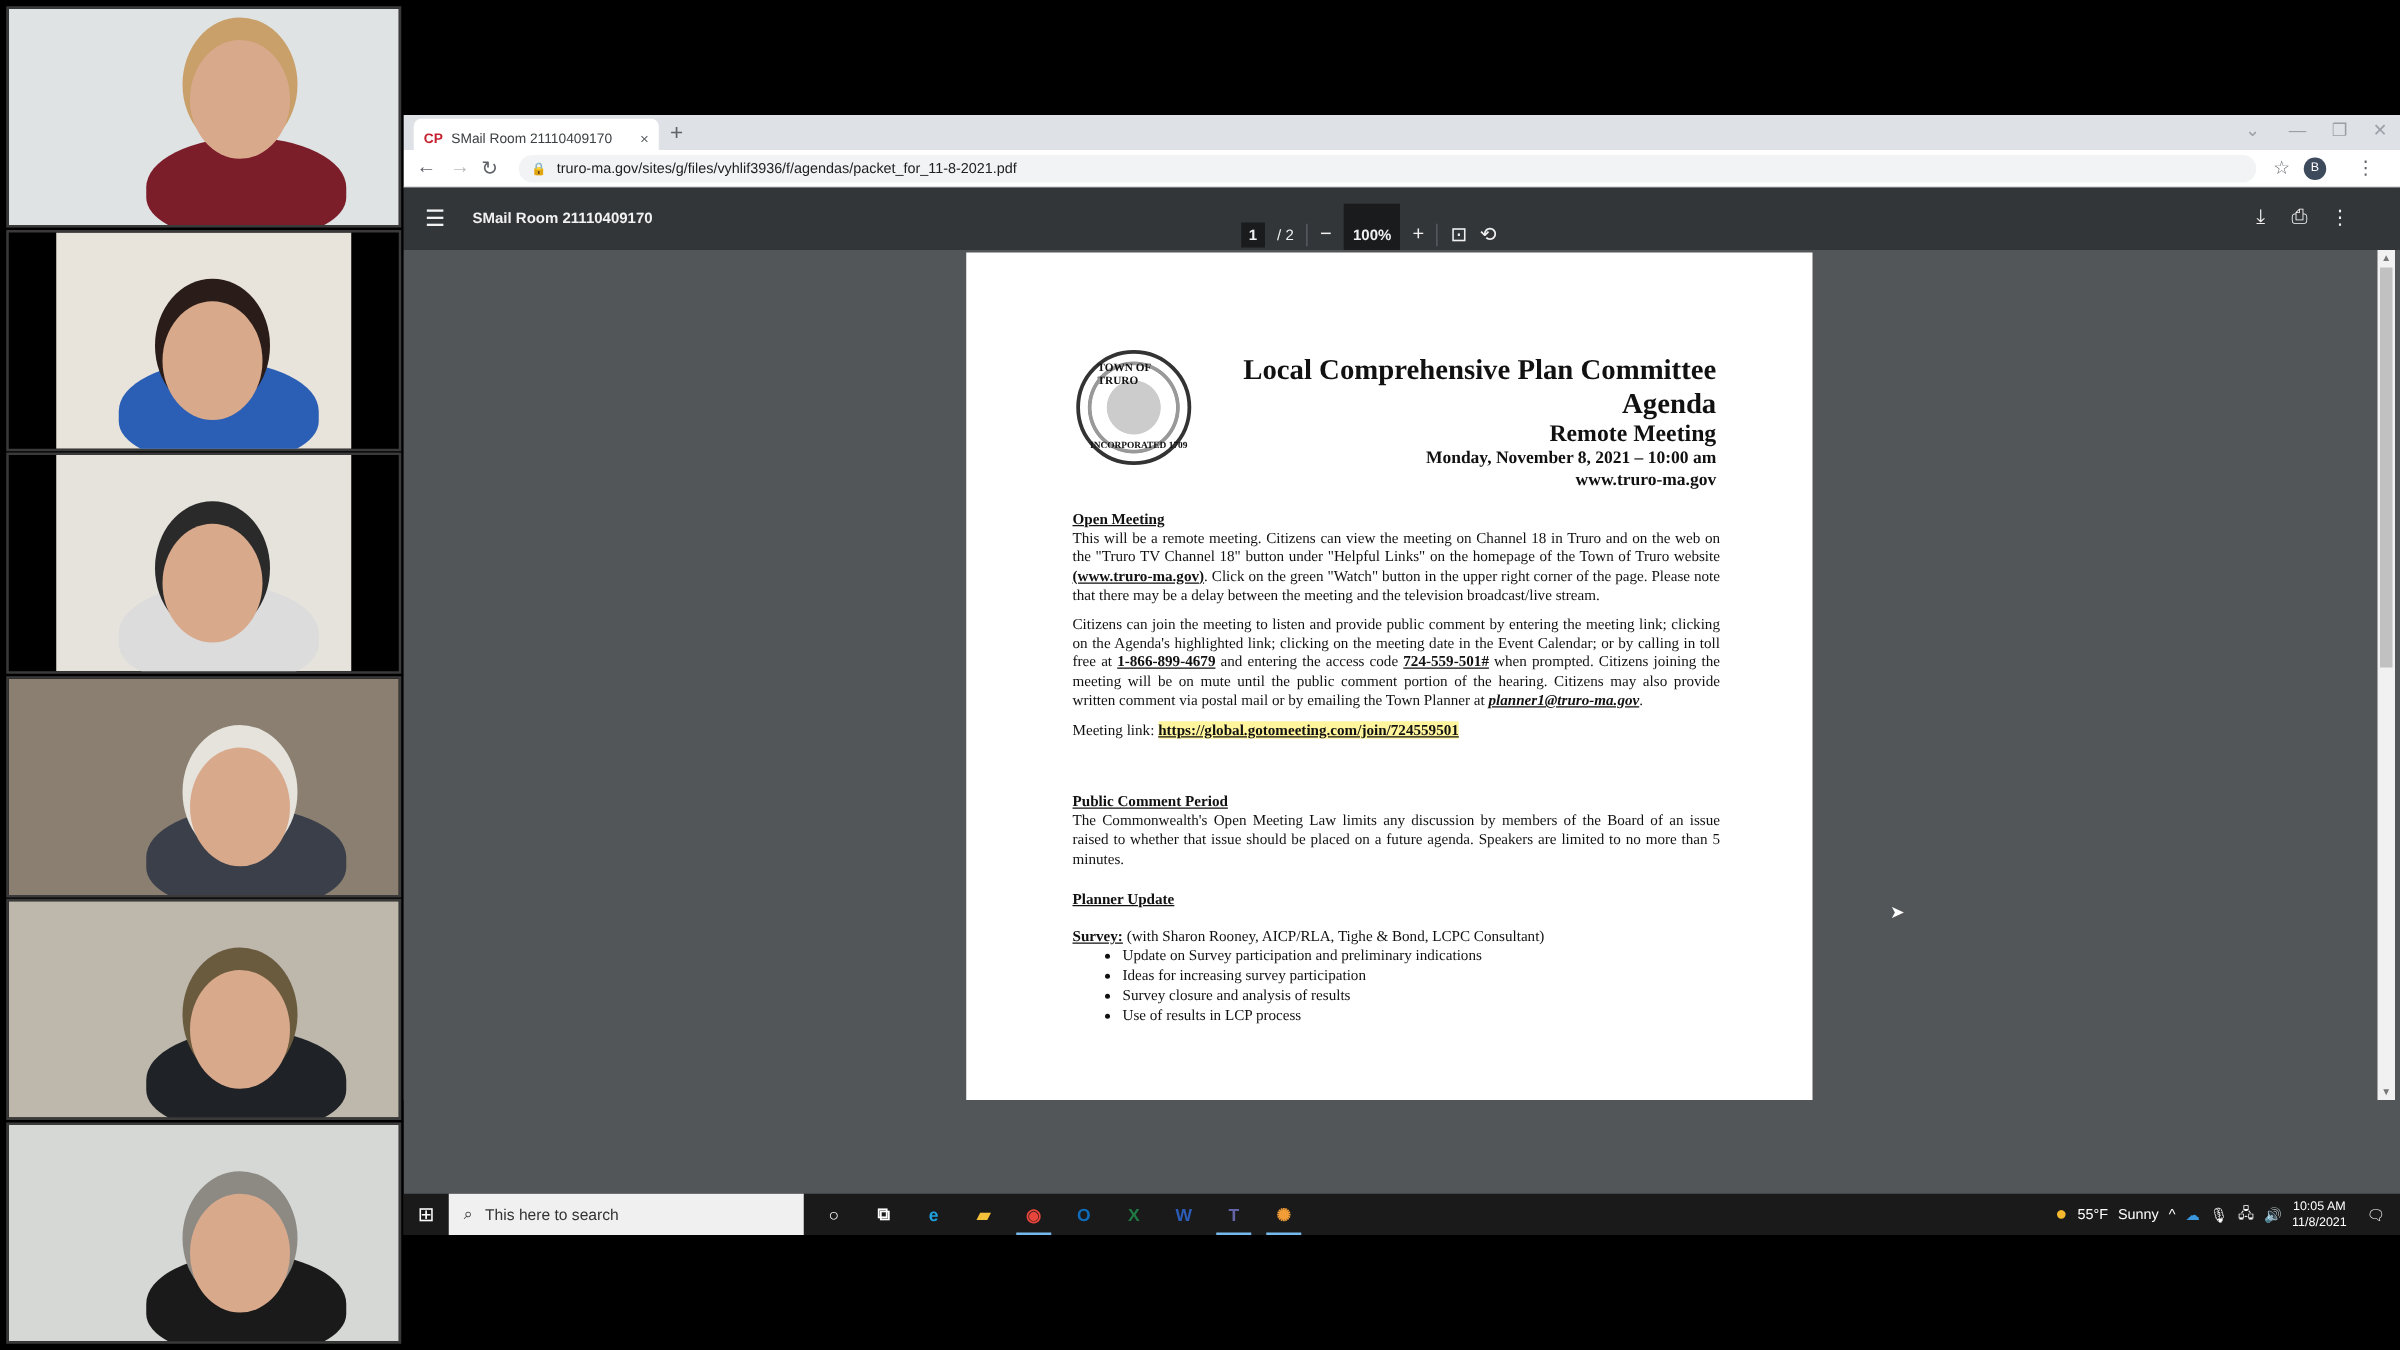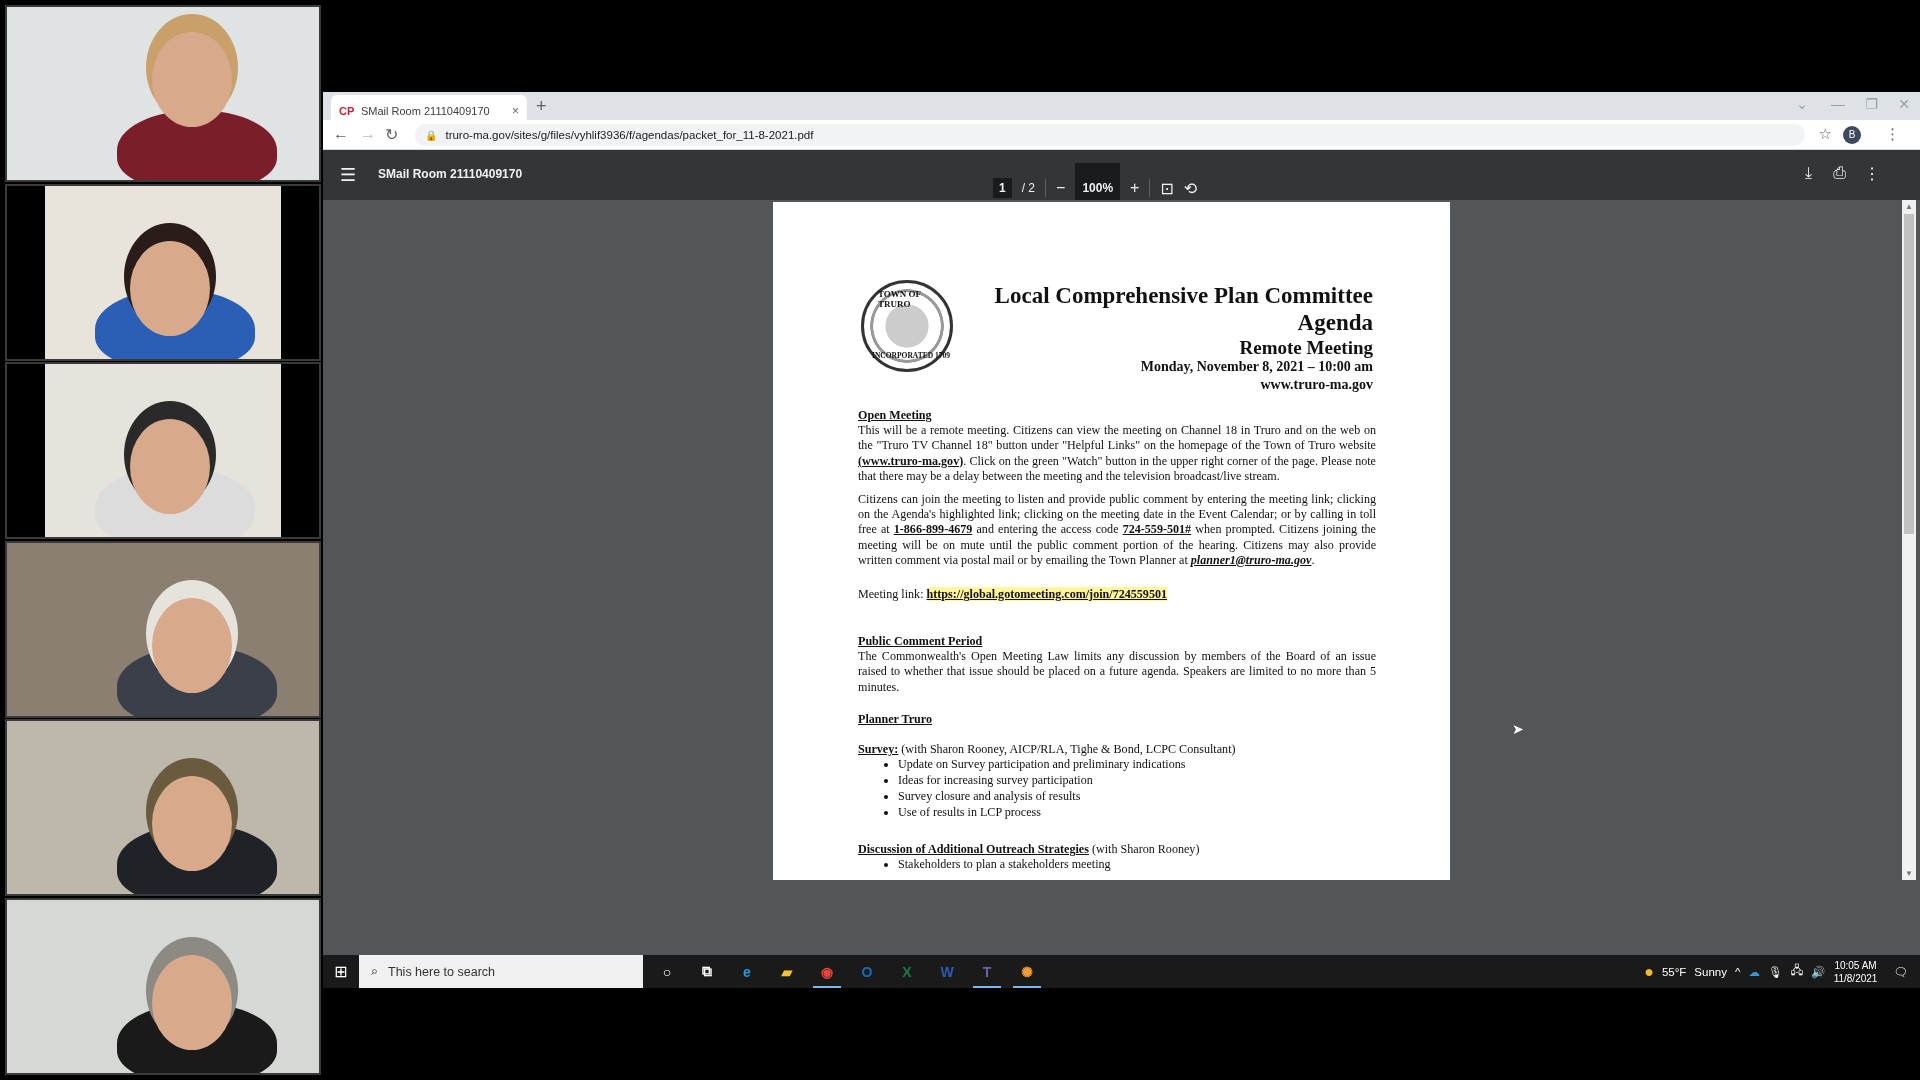--- a/index.html
+++ b/index.html
@@ -169,48 +169,42 @@
         <div class="hdr h1">Local Comprehensive Plan Committee</div>
         <div class="hdr h2">Agenda</div>
         <div class="hdr h3">Remote Meeting</div>
         <div class="hdr h4">Monday, November 8, 2021 – 10:00 am</div>
         <div class="hdr h5">www.truro-ma.gov</div>
 
         <div class="body" style="top:206px">
           <div class="sect">Open Meeting</div>
           <div><span>This will be a remote meeting.  Citizens can view the meeting on Channel 18 in Truro and on the web on the "Truro TV Channel 18" button under "Helpful Links" on the homepage of the Town of Truro website </span><span class="u">(www.truro-ma.gov)</span><span>.  Click on the green "Watch" button in the upper right corner of the page.  Please note that there may be a delay between the meeting and the television broadcast/live stream.</span></div>
           <div style="margin-top:8px"><span>Citizens can join the meeting to listen and provide public comment by entering the meeting link; clicking on the Agenda's highlighted link; clicking on the meeting date in the Event Calendar; or by calling in toll free at </span><span class="u">1-866-899-4679</span><span> and entering the access code </span><span class="u">724-559-501#</span><span> when prompted.  Citizens joining the meeting will be on mute until the public comment portion of the hearing.  Citizens may also provide written comment via postal mail or by emailing the Town Planner at </span><span class="u" style="font-style:italic">planner1@truro-ma.gov</span><span>.</span></div>
-          <div style="margin-top:19px"><span>Meeting link:  </span><span class="link">https://global.gotomeeting.com/join/724559501</span></div>
+          <div style="margin-top:9px"><span>Meeting link:  </span><span class="link">https://global.gotomeeting.com/join/724559501</span></div>
         </div>
 
         <div class="body" style="top:432px">
           <div class="sect">Public Comment Period</div>
           <div>The Commonwealth's Open Meeting Law limits any discussion by members of the Board of an issue raised to whether that issue should be placed on a future agenda.  Speakers are limited to no more than 5 minutes.</div>
         </div>
 
         <div class="body" style="top:510px">
-          <div class="sect">Planner Truro</div>
+          <div class="sect">Planner Update</div>
         </div>
 
         <div class="body" style="top:540px">
           <div><span class="sect">Survey:</span><span>  (with Sharon Rooney, AICP/RLA, Tighe &amp; Bond, LCPC Consultant)</span></div>
           <ul>
             <li>Update on Survey participation and preliminary indications</li>
             <li>Ideas for increasing survey participation</li>
             <li>Survey closure and analysis of results</li>
             <li>Use of results in LCP process</li>
           </ul>
         </div>
 
-        <div class="body" style="top:640px">
-          <div><span class="sect">Discussion of Additional Outreach Strategies</span><span> (with Sharon Rooney)</span></div>
-          <ul>
-              <li>Stakeholders to plan a stakeholders meeting</li>
-            </ul>
-        </div>
 
       </div>
 
       <div class="scrollbar">
         <span class="up" style="top:2px">▲</span>
         <div class="thumb"></div>
         <span class="down" style="bottom:2px">▼</span>
       </div>
     </div>
   </div>

